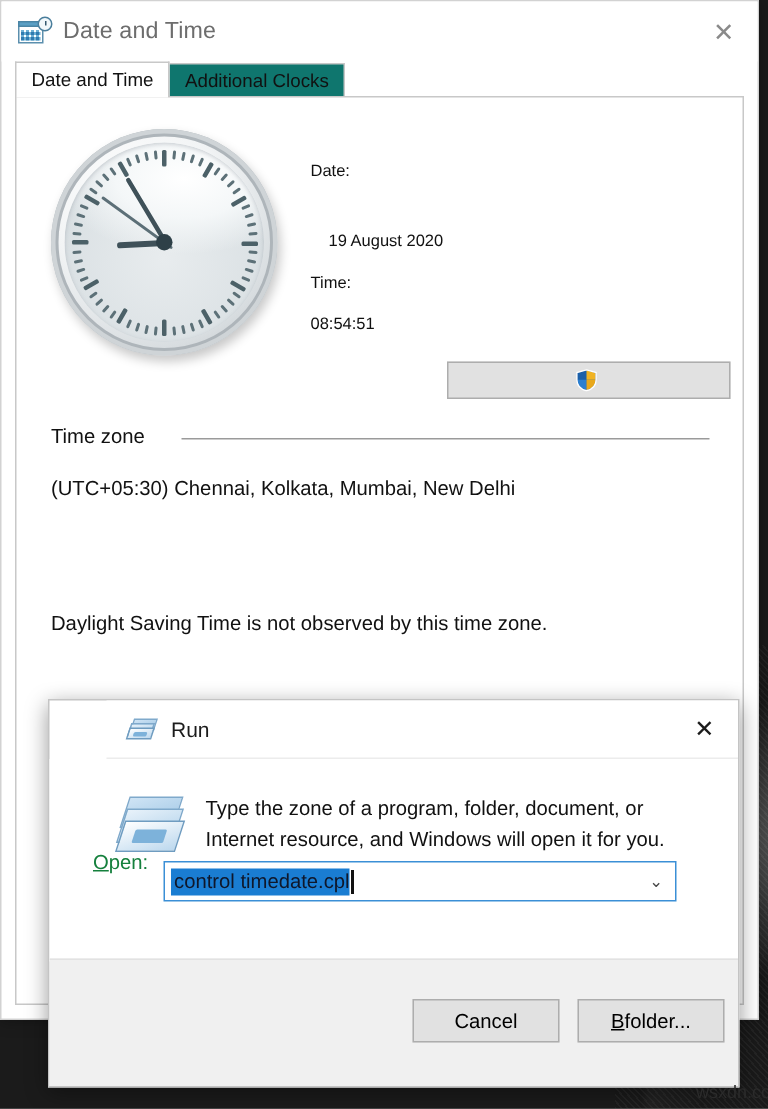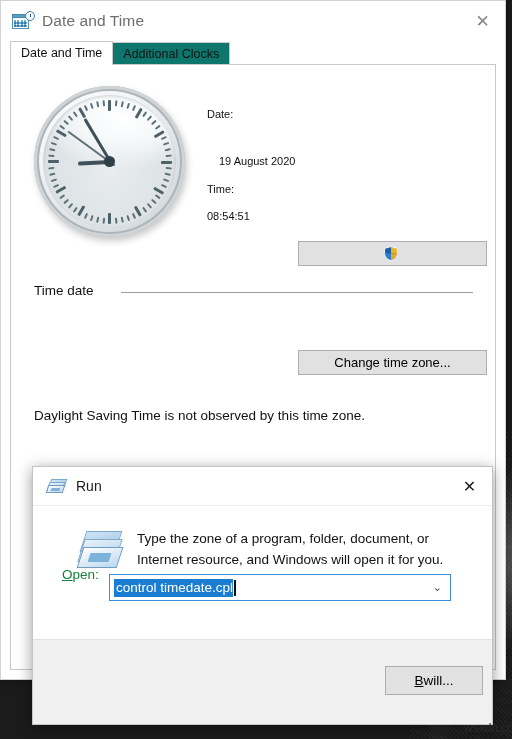--- a/index.html
+++ b/index.html
@@ -129,20 +129,21 @@
   #tz-legend{position:absolute;left:23px;top:219px;font-size:13.5px;color:#111;background:#fff;padding-right:6px;}
   #tz-line{position:absolute;left:110px;right:22px;top:228px;height:1px;background:#9a9a9a;}
   #tz-value{position:absolute;left:23px;top:254px;font-size:13.5px;color:#111;}
   #dst-note{position:absolute;left:23px;top:344px;font-size:13.5px;color:#111;}
 
   
   #run-dialog{
     position:absolute;left:32px;top:466px;width:461px;height:259px;
     background:#ffffff;border:1px solid #c4c4c4;box-sizing:border-box;
     box-shadow:0 3px 14px rgba(0,0,0,.40);
+    padding-left:38px;
   }
   #run-titlebar{height:38px;position:relative;display:flex;align-items:center;background:#fff;}
   #run-title-icon{width:20px;height:15px;margin-left:14px;position:relative;flex:none;}
   #run-title-text{margin-left:9px;font-size:14px;color:#1b1b1b;}
   #run-close{
     position:absolute;right:0;top:0;width:45px;height:38px;
     display:flex;align-items:center;justify-content:center;color:#1b1b1b;font-size:16px;
   }
   #run-titlebar-rule{position:absolute;left:0;right:0;top:38px;height:1px;background:#ececec;}
   #run-content{position:absolute;left:0;top:39px;right:0;height:135px;background:#fff;}
@@ -151,21 +152,21 @@
     position:absolute;left:104px;top:22px;width:330px;font-size:13.5px;color:#111;line-height:21px;
   }
   #open-label{position:absolute;left:29px;top:61px;font-size:13.5px;color:#15803d;}
   #open-label u{text-decoration:underline;}
   #open-combo{
     position:absolute;left:76px;top:68px;width:342px;height:27px;
     border:1px solid #3b8fd6;background:#fff;box-sizing:border-box;
     display:flex;align-items:center;
   }
   #open-text{
-    margin-left:4px;font-size:13.5px;color:#ffffff;background:#1a7dd2;
+    margin-left:4px;font-size:13.5px;color:#0f172a;background:#1a7dd2;
     padding:1px 0 2px 2px;position:relative;
   }
   #open-caret{
     display:inline-block;width:1.5px;height:16px;background:#111;
     vertical-align:-3px;margin-left:1px;
   }
   #combo-arrow{
     position:absolute;right:8px;top:0;bottom:0;display:flex;align-items:center;
     color:#4a4a4a;font-size:11px;
   }
@@ -444,26 +445,24 @@
         <svg class="shield-svg" width="14" height="15" viewBox="0 0 14 15">
           <path d="M7 0.6 L13.4 2.4 L13.4 7.2 C13.4 11 10.6 13.6 7 14.5 C3.4 13.6 0.6 11 0.6 7.2 L0.6 2.4 Z" fill="#1b5fa8"></path>
           <path d="M7 0.9 L13.1 2.6 L13.1 7.2 L7 7.2 Z" fill="#f0b323"></path>
           <path d="M0.9 7.2 L7 7.2 L7 14.1 C3.6 13.3 0.9 10.8 0.9 7.2 Z" fill="#2b7fd0"></path>
           <path d="M7 7.2 L13.1 7.2 C13.1 10.8 10.4 13.3 7 14.1 Z" fill="#e8a81c"></path>
           <path d="M7 0.6 L13.4 2.4 L13.4 7.2 C13.4 11 10.6 13.6 7 14.5 C3.4 13.6 0.6 11 0.6 7.2 L0.6 2.4 Z" fill="none" stroke="#ffffff" stroke-width="0.9"></path>
         </svg>
       </span>
     </div>
 
-    <div id="tz-legend">Time date</div>
+    <div id="tz-legend">Time zone</div>
     <div id="tz-line"></div>
-
-    <div class="btn" id="btn-change-tz">
-      <span>Change time zone...</span>
-    </div>
+    <div id="tz-value">(UTC+05:30) Chennai, Kolkata, Mumbai, New Delhi</div>
+
 
     <div id="dst-note">Daylight Saving Time is not observed by this time zone.</div>
   </div>
 <div id="tab-underline"></div>
     <div id="tab-underline-mask" style="left: 10px; width: 101.297px;"></div>
   </div>
 
 <div id="run-dialog">
 
   <div id="run-titlebar">
@@ -494,20 +493,21 @@
     </div>
 
     <div id="open-combo">
       <span id="open-text" title="control timedate.cpl">control timedate.cpl</span>
         <span id="open-caret"></span>
       <span id="combo-arrow">⌄</span>
     </div>
   </div>
 
   <div id="run-footer">
+    <div class="run-btn" id="btn-cancel">Cancel</div>
     <div class="run-btn" id="btn-browse">
       <u>B</u>
-        <span>will...</span>
+        <span>folder...</span>
     </div>
   </div>
 </div>
 
 <div id="watermark">wsxdn.co</div>
 
 </body></html>

